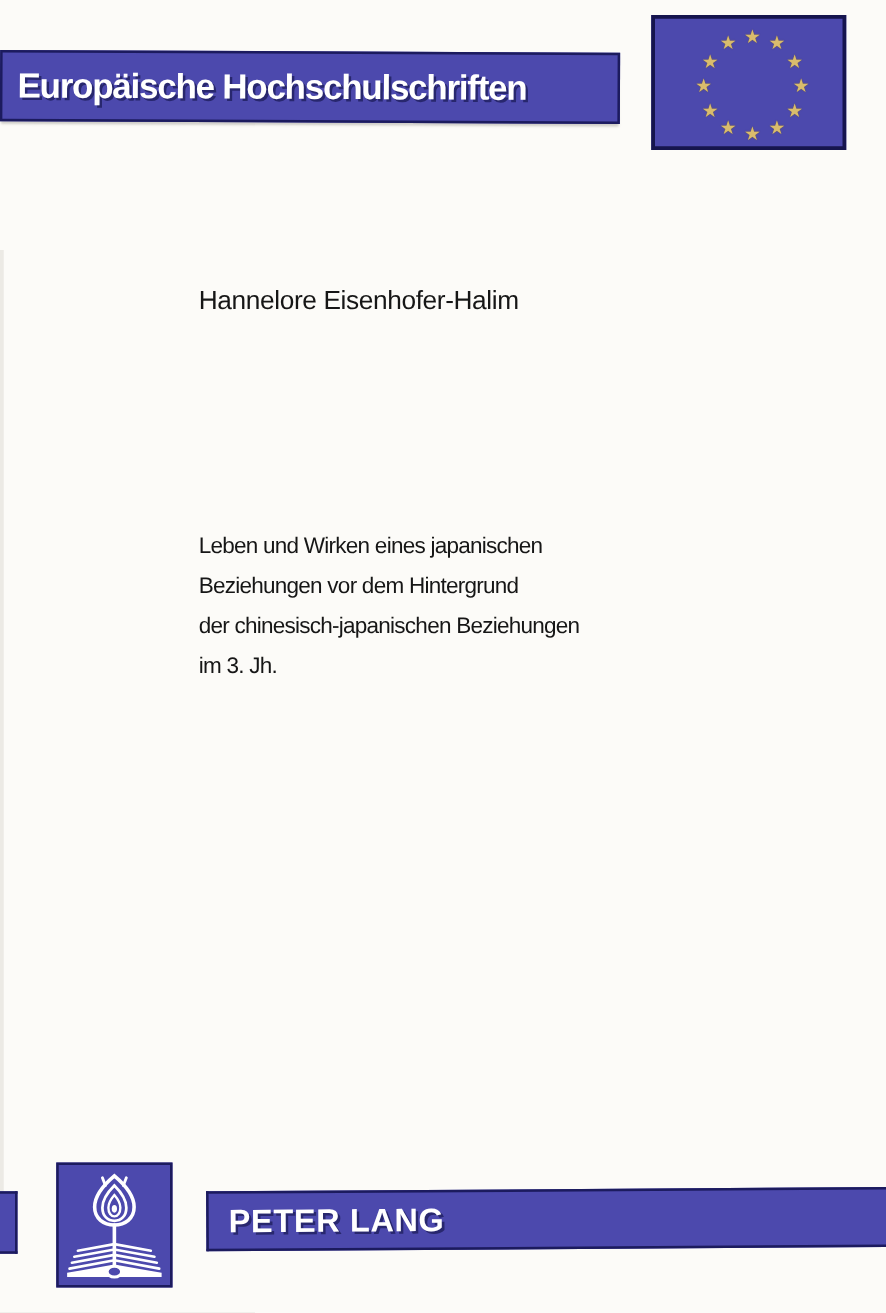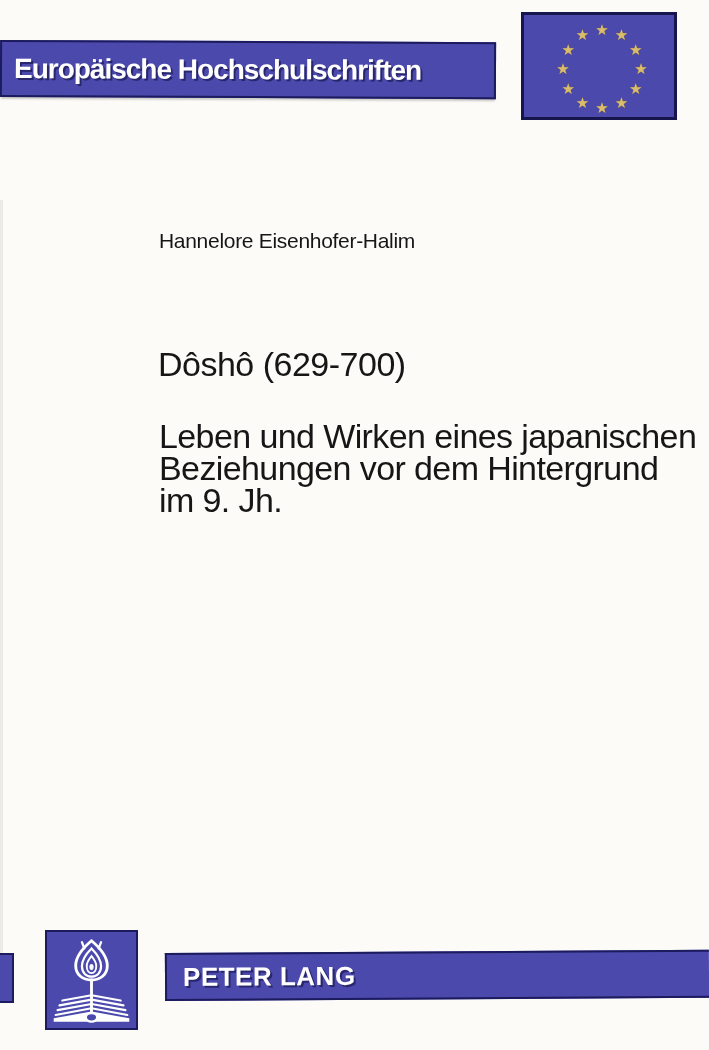--- a/index.html
+++ b/index.html
@@ -62,21 +62,21 @@
   .author{
     position:absolute;left:159px;top:226px;
     font-size:21px;letter-spacing:-0.3px;line-height:30px;
   }
   .title{
     position:absolute;left:158px;top:344px;margin:0;
     font-size:34px;font-weight:400;letter-spacing:-0.5px;line-height:40px;
   }
   .subtitle{
     position:absolute;left:159px;top:420px;
-    font-size:34px;letter-spacing:-0.6px;line-height:32px;
+    font-size:18px;letter-spacing:-0.6px;line-height:32px;
   }
   
   .spine-sliver{
     position:absolute;left:0;top:953px;width:14px;height:50px;
     background:var(--banner-blue);
     border:2px solid var(--border-navy);
     border-left:none;
     box-sizing:border-box;
   }
   .publisher-logo{
@@ -127,26 +127,26 @@
         <span class="star" style="left: 58.5px; top: 87.775px;">★</span>
         <span class="star" style="left: 44.225px; top: 73.5px;">★</span>
         <span class="star" style="left: 39px; top: 54px;">★</span>
         <span class="star" style="left: 44.225px; top: 34.5px;">★</span>
         <span class="star" style="left: 58.5px; top: 20.225px;">★</span>
       </div>
   </div>
 
   <div class="author">Hannelore Eisenhofer-Halim</div>
 
-  <h1 class="title">Dôshô (629-700)</h1>
 
   <div class="subtitle">
     <div>Leben und Wirken eines japanischen</div>
     <div>Beziehungen vor dem Hintergrund</div>
-    <div>im 9. Jh.</div>
+    <div>der chinesisch-japanischen Beziehungen</div>
+    <div>im 3. Jh.</div>
   </div>
 
   <div class="spine-sliver"></div>
 
   <div class="publisher-logo">
     <svg viewBox="0 0 93 100" xmlns="http://www.w3.org/2000/svg">
       <g stroke="#ffffff" fill="none" stroke-linecap="round">
 
         <path stroke-width="3" d="M46.5 9 C37 17 30 26 30 35 C30 44.5 37.5 50 46.5 50 C55.5 50 63 44.5 63 35 C63 26 56 17 46.5 9 Z"></path>
         <path stroke-width="2.4" d="M39 17 L36.5 10.5"></path>

